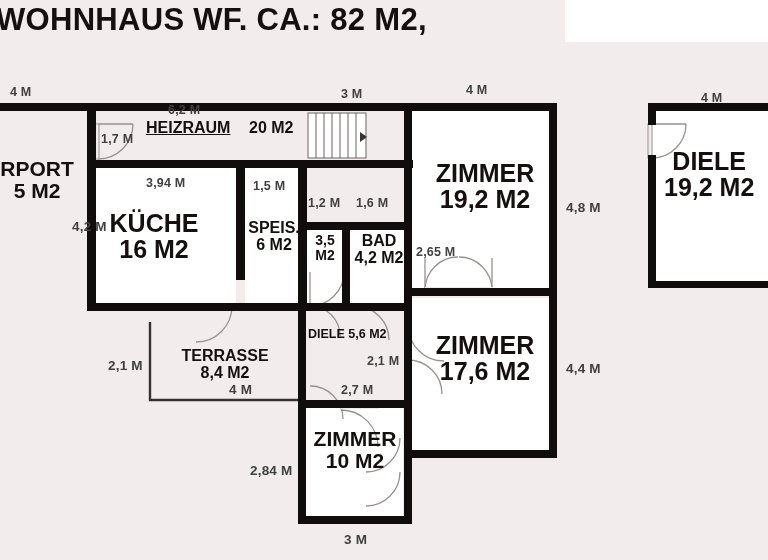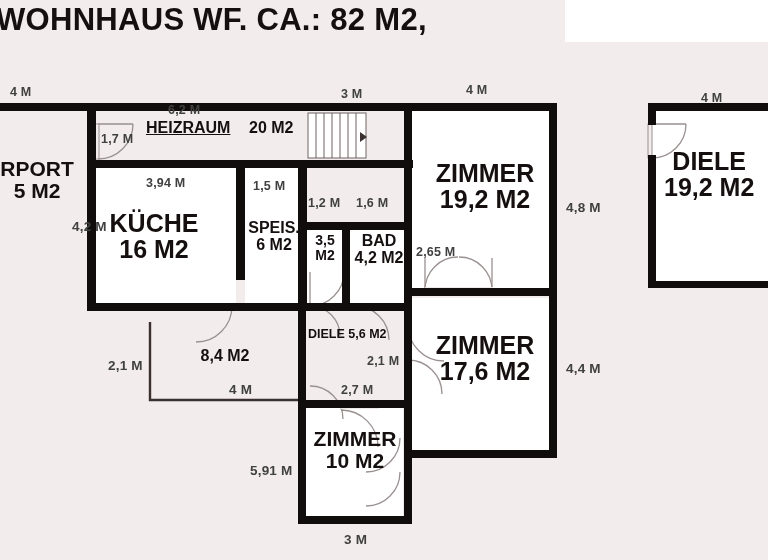--- a/index.html
+++ b/index.html
@@ -256,20 +256,21 @@
 <div class="lbl room r-small" style="left:350px; top:233px; width:58px;">
   <span class="rn">BAD</span>
   <span class="ra">4,2 M2</span>
 </div>
 
 <div class="lbl room r-xtiny" style="left:308px; top:328px;">
   <span>DIELE 5,6 M2</span>
 </div>
 
 <div class="lbl room r-small" style="left:166px; top:348px; width:118px;">
+  <span class="rn">TERRASSE</span>
   <span class="ra">8,4 M2</span>
 </div>
 
 <div class="lbl room r-big" style="left:418px; top:160px; width:134px;">
   <span class="rn">ZIMMER</span>
   <span class="ra">19,2 M2</span>
 </div>
 
 <div class="lbl room r-big" style="left:418px; top:332px; width:134px;">
   <span class="rn">ZIMMER</span>
@@ -302,14 +303,14 @@
 
 <div class="lbl dim dim-l" style="left:566px; top:201px;">4,8 M</div>
 <div class="lbl dim" style="left:416px; top:246px;">2,65 M</div>
 <div class="lbl dim dim-l" style="left:566px; top:362px;">4,4 M</div>
 <div class="lbl dim" style="left:367px; top:355px;">2,1 M</div>
 
 <div class="lbl dim dim-l" style="left:108px; top:359px;">2,1 M</div>
 <div class="lbl dim dim-l" style="left:229px; top:383px;">4 M</div>
 
 <div class="lbl dim" style="left:341px; top:384px;">2,7 M</div>
-<div class="lbl dim dim-l" style="left:250px; top:464px;">5,91 M</div>
+<div class="lbl dim dim-l" style="left:250px; top:464px;">2,84 M</div>
 <div class="lbl dim dim-l" style="left:344px; top:533px;">3 M</div>
 
 </body></html>

